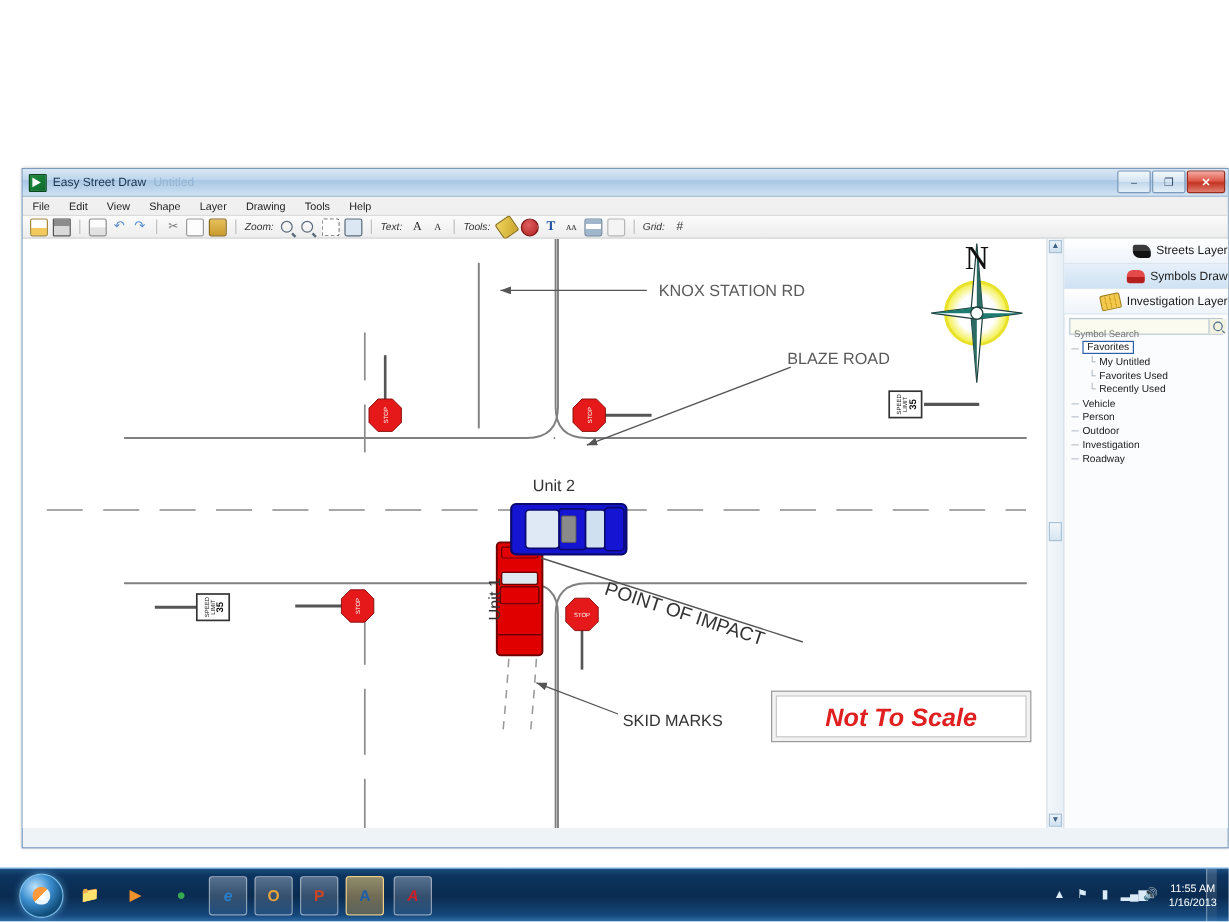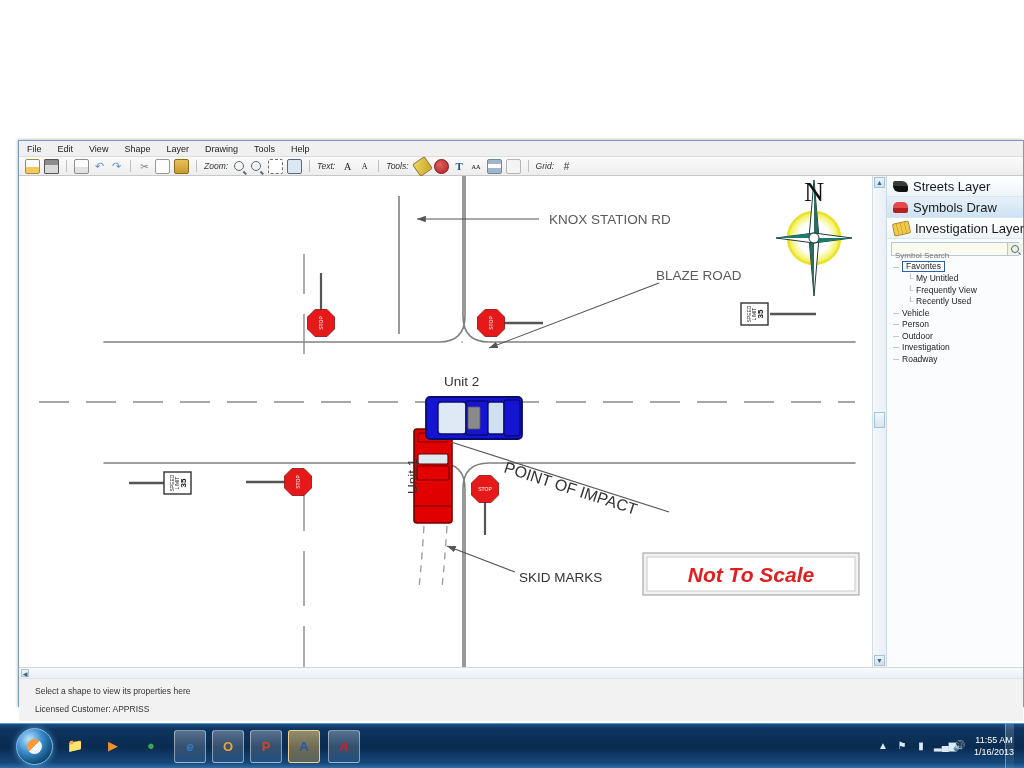--- a/index.html
+++ b/index.html
@@ -114,22 +114,23 @@
     background:linear-gradient(180deg,#f2f7fb,#d7e5f0);border:1px solid #a8c2d8;box-sizing:border-box;
   }
 
   
   .right-panel{
     width:136px;flex:0 0 auto;background:#fbfcfd;border-left:1px solid #cdd9e4;
     display:flex;flex-direction:column;
   }
   .layer-btn{
     height:20px;display:flex;align-items:center;gap:5px;padding-left:6px;
-    border-bottom:1px solid #dce6ef;font-size:13px;color:#1b1b1b;white-space:nowrap;
+    border-bottom:1px solid #dce6ef;font-size:10px;color:#1b1b1b;white-space:nowrap;
     background:linear-gradient(180deg,#ffffff,#eef4fa);
+    justify-content:flex-end;
   }
   .layer-btn.active{background:linear-gradient(180deg,#e6f0fa,#cfe2f3);}
   .lic{width:15px;height:11px;flex:0 0 auto;position:relative;}
   .lic-street{background:linear-gradient(180deg,#3a3a3a 0 45%,#111 46%);border-radius:2px 6px 2px 6px;}
   .lic-symbol{background:linear-gradient(180deg,#e44a4a 0 55%,#b51f1f 56%);border-radius:5px 5px 2px 2px;}
   .lic-meas{background:repeating-linear-gradient(90deg,#f2c94c 0 3px,#d9a92a 3px 4px);border:1px solid #a98418;border-radius:2px;transform:rotate(-12deg);}
 
   .search-row{
     margin:3px 4px 2px 4px;height:14px;display:flex;align-items:center;
     border:1px solid #b9c8d6;background:#fbfbef;box-sizing:border-box;
@@ -207,20 +208,30 @@
   .glyph{font-size:13px;line-height:1;}
 </style>
 </head>
 <body>
 
 <div class="slide">
 
 
   <div class="app-window">
 
+    <div class="titlebar">
+      <div class="tb-icon"></div>
+      <div class="tb-title">Easy Street Draw</div>
+      <div class="tb-sub">Untitled</div>
+      <div class="tb-buttons">
+        <div class="tb-btn">–</div>
+        <div class="tb-btn">❐</div>
+        <div class="tb-btn close">✕</div>
+      </div>
+    </div>
 
     <div class="menubar">
       <div class="menu-item">File</div>
       <div class="menu-item">Edit</div>
       <div class="menu-item">View</div>
       <div class="menu-item">Shape</div>
       <div class="menu-item">Layer</div>
       <div class="menu-item">Drawing</div>
       <div class="menu-item">Tools</div>
       <div class="menu-item">Help</div>
@@ -456,21 +467,21 @@
           <div class="tnode">
             <span class="tdash">─</span>
             <span class="tlabel-sel">Favorites</span>
           </div>
           <div class="tnode tchild">
             <span class="tdash">└</span>
             <span>My Untitled</span>
           </div>
           <div class="tnode tchild">
             <span class="tdash">└</span>
-            <span>Frequently View</span>
+            <span>Favorites Used</span>
           </div>
           <div class="tnode tchild">
             <span class="tdash">└</span>
             <span>Recently Used</span>
           </div>
           <div class="tnode">
             <span class="tdash">─</span>
             <span>Vehicle</span>
           </div>
           <div class="tnode">
@@ -486,27 +497,20 @@
             <span>Investigation</span>
           </div>
           <div class="tnode">
             <span class="tdash">─</span>
             <span>Roadway</span>
           </div>
         </div>
       </div>
     </div>
 
-    <div class="props">
-      <div class="hscroll">
-        <div class="lar">◀</div>
-      </div>
-      <div class="props-text">Select a shape to view its properties here</div>
-      <div class="props-text2">Licensed Customer: APPRISS</div>
-    </div>
   </div>
 
   <div class="taskbar">
     <div class="start-orb">
       <div class="orb-flag"></div>
     </div>
 
     <div class="tb-task" style="left:60px;">
       <span class="glyph" style="color:#f2cf72;">📁</span>
     </div>

